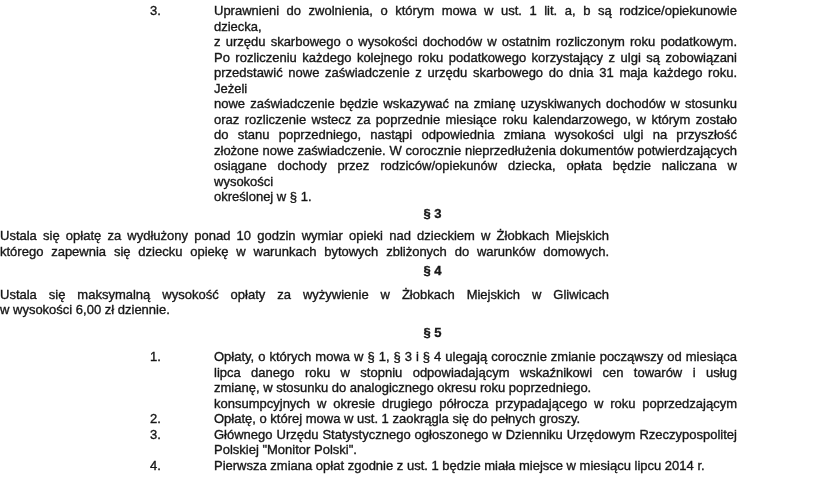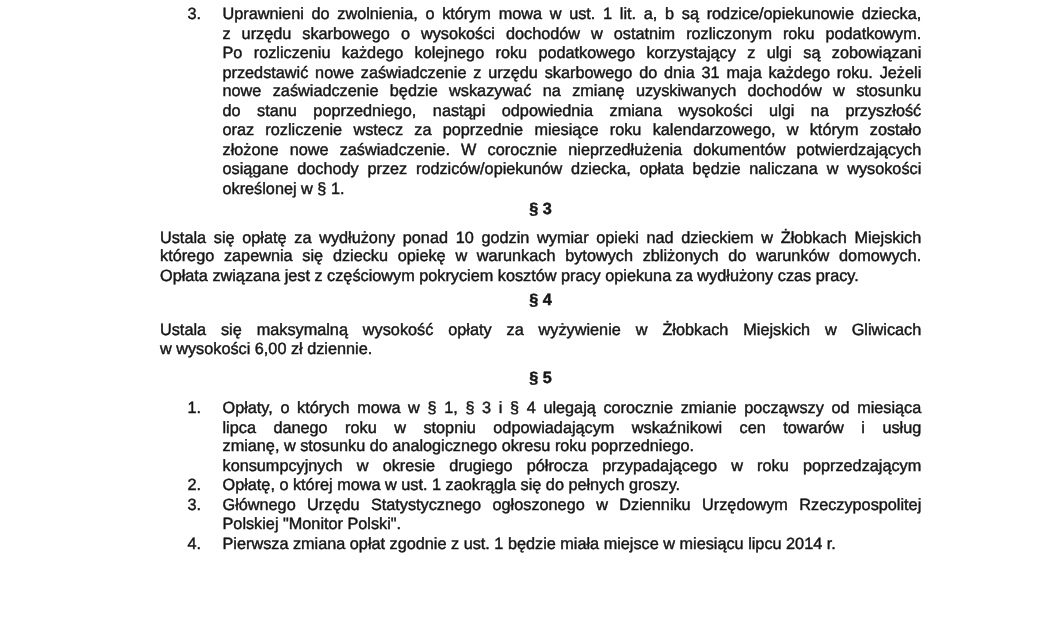--- a/index.html
+++ b/index.html
@@ -12,40 +12,40 @@
     width: 830px;
     height: 494px;
     background: #ffffff;
     overflow: hidden;
     color: #161616;
     font-size: 13px;
     line-height: 15.5px;
     -webkit-text-stroke: 0.35px #161616;
   }
   .para {
-    margin-left: 128px;
     width: 609px;
   }
   .heading {
     margin-left: 128px;
     width: 609px;
     text-align: center;
     font-weight: bold;
   }
   .list-item {
     display: flex;
     margin-left: 150px;
     width: 587px;
   }
   .num {
     width: 28px;
     flex-shrink: 0;
   }
   .item-lines {
     width: 559px;
+    margin-left: 36px;
   }
   .line {
     text-align: justify;
     text-align-last: justify;
   }
   .line.last {
     text-align-last: left;
   }
   
   .intro-item   { margin-top: 3px; }
@@ -62,33 +62,32 @@
 <div class="page">
 
   <div class="list-item intro-item">
     <div class="num">3.</div>
     <div class="item-lines">
       <div class="line">Uprawnieni do zwolnienia, o którym mowa w ust. 1 lit. a, b są rodzice/opiekunowie dziecka,</div>
       <div class="line">z urzędu skarbowego o wysokości dochodów w ostatnim rozliczonym roku podatkowym.</div>
       <div class="line">Po rozliczeniu każdego kolejnego roku podatkowego korzystający z ulgi są zobowiązani</div>
       <div class="line">przedstawić nowe zaświadczenie z urzędu skarbowego do dnia 31 maja każdego roku. Jeżeli</div>
       <div class="line">nowe zaświadczenie będzie wskazywać na zmianę uzyskiwanych dochodów w stosunku</div>
+      <div class="line">oraz rozliczenie wstecz za poprzednie miesiące roku kalendarzowego, w którym zostało</div>
       <div class="line">do stanu poprzedniego, nastąpi odpowiednia zmiana wysokości ulgi na przyszłość</div>
-      <div class="line">oraz rozliczenie wstecz za poprzednie miesiące roku kalendarzowego, w którym zostało</div>
       <div class="line">złożone nowe zaświadczenie. W corocznie nieprzedłużenia dokumentów potwierdzających</div>
       <div class="line">osiągane dochody przez rodziców/opiekunów dziecka, opłata będzie naliczana w wysokości</div>
       <div class="line last">określonej w § 1.</div>
     </div>
   </div>
 
   <div class="heading h-s3">§ 3</div>
   <div class="para para-s3">
     <div class="line">Ustala się opłatę za wydłużony ponad 10 godzin wymiar opieki nad dzieckiem w Żłobkach Miejskich</div>
     <div class="line">którego zapewnia się dziecku opiekę w warunkach bytowych zbliżonych do warunków domowych.</div>
-    <div class="line last">Opłata związana jest z częściowym pokryciem kosztów pracy opiekuna za wydłużony czas pracy.</div>
   </div>
 
   <div class="heading h-s4">§ 4</div>
   <div class="para para-s4">
     <div class="line">Ustala się maksymalną wysokość opłaty za wyżywienie w Żłobkach Miejskich w Gliwicach</div>
     <div class="line last">w wysokości 6,00 zł dziennie.</div>
   </div>
 
   <div class="heading h-s5">§ 5</div>
 

